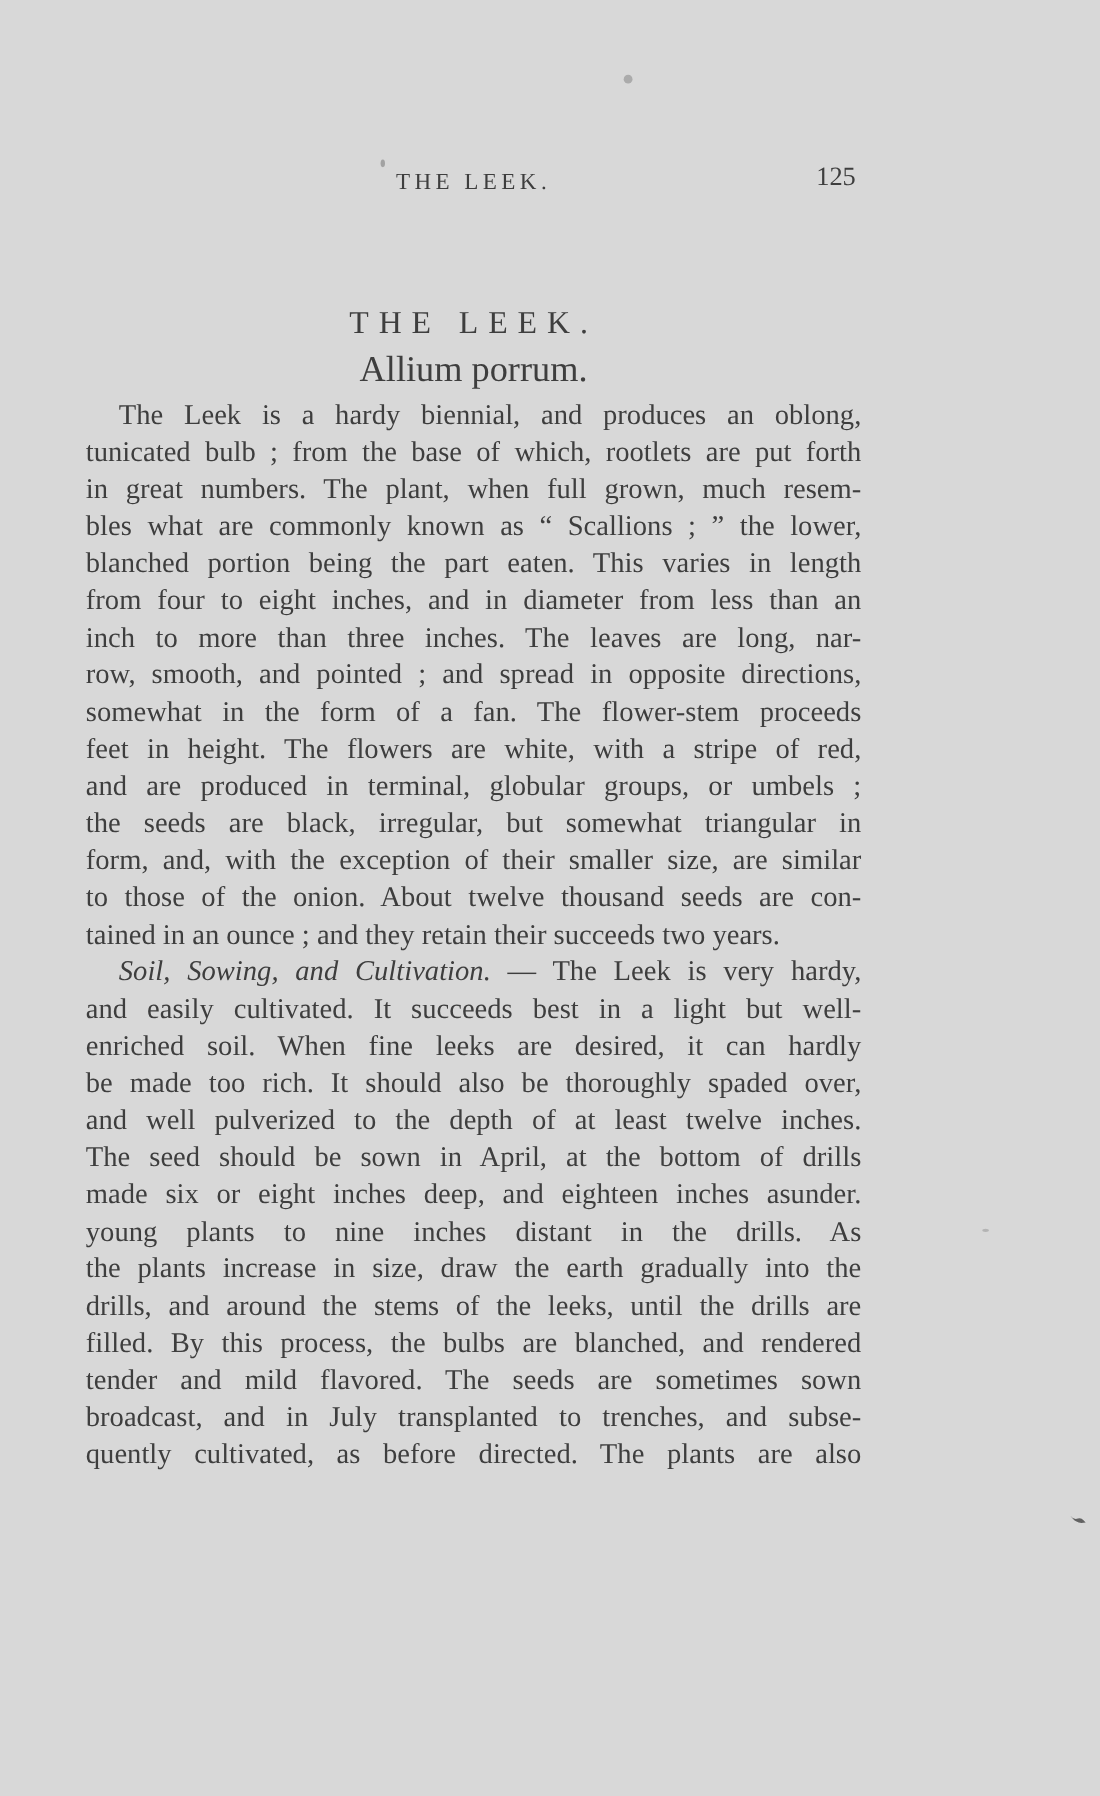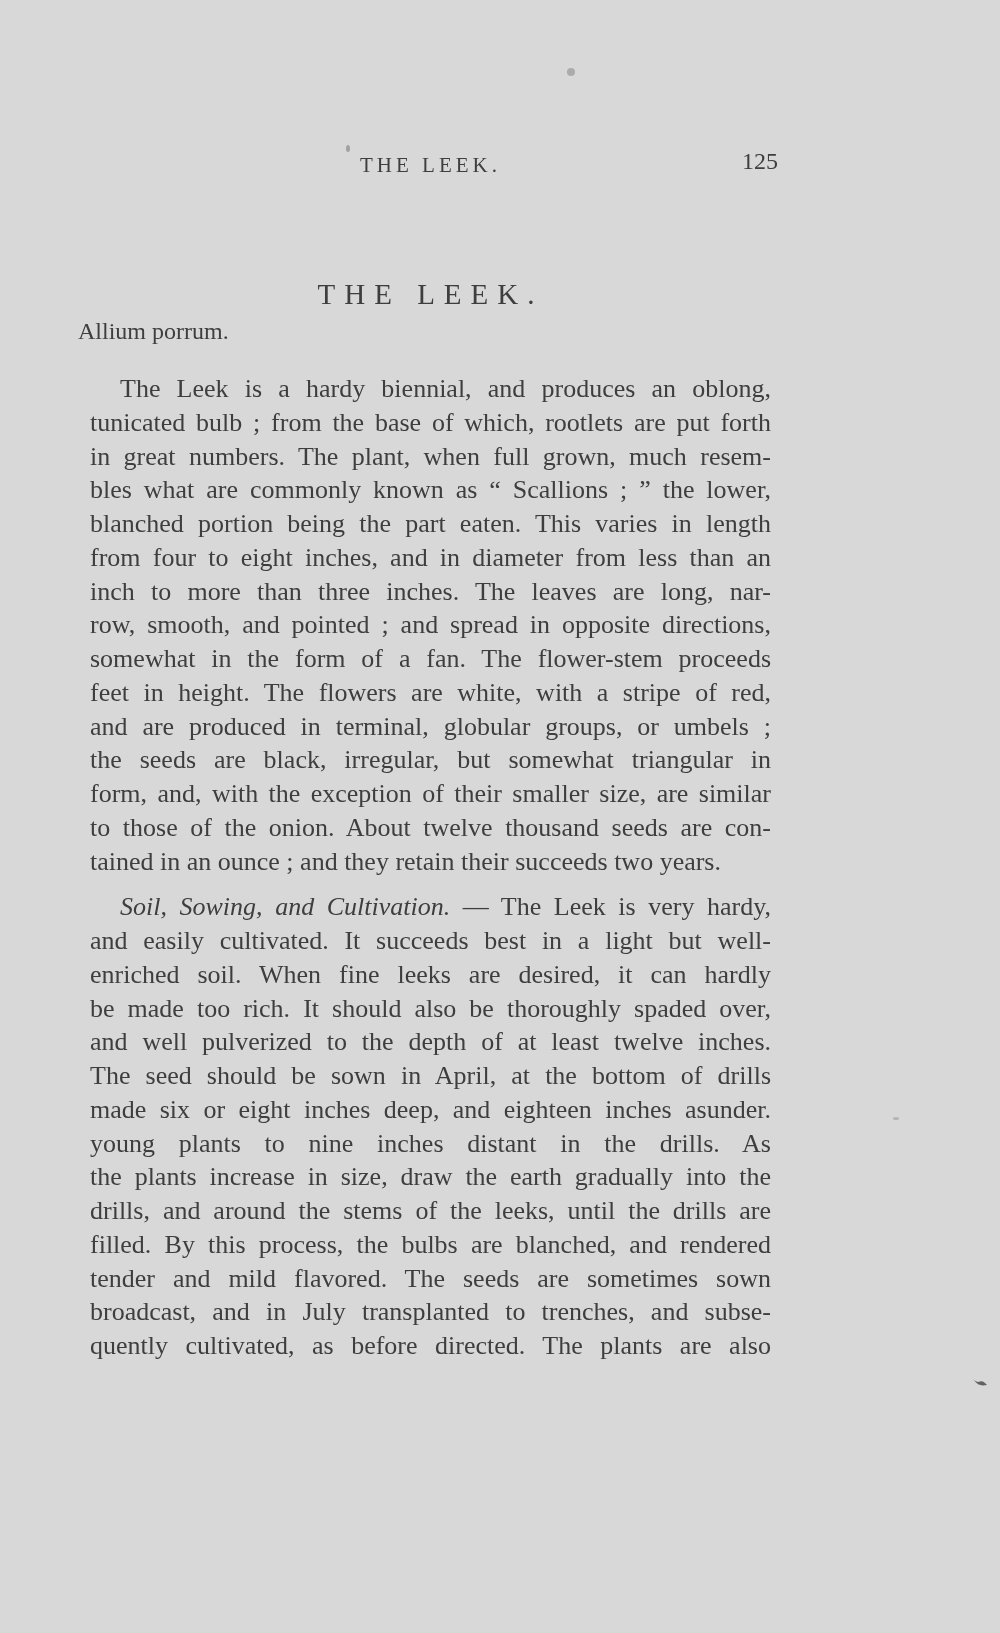--- a/index.html
+++ b/index.html
@@ -30,30 +30,31 @@
     color:var(--ink);
   }
   .chapter-title{
     position:absolute;left:78px;width:705px;top:278px;
     text-align:center;
     font-size:29px;letter-spacing:9px;
     color:var(--ink);
   }
   .chapter-subtitle{
     position:absolute;left:78px;width:705px;top:318px;
-    font-size:24px;
+    text-align:center;
+    font-size:33px;
     color:var(--ink);
   }
 
   .body-text{
     position:absolute;left:78px;top:360px;width:705px;
     font-size:26px;line-height:33.75px;
     color:var(--ink);
   }
-  .para{margin:12px;}
+  .para{margin:0;}
   .para .line{
     text-align:justify;
     text-align-last:justify;
     text-justify:inter-word;
   }
   .para .line.endline{
     text-align-last:left;
   }
   .para .line:first-child{
     text-indent:30px;

